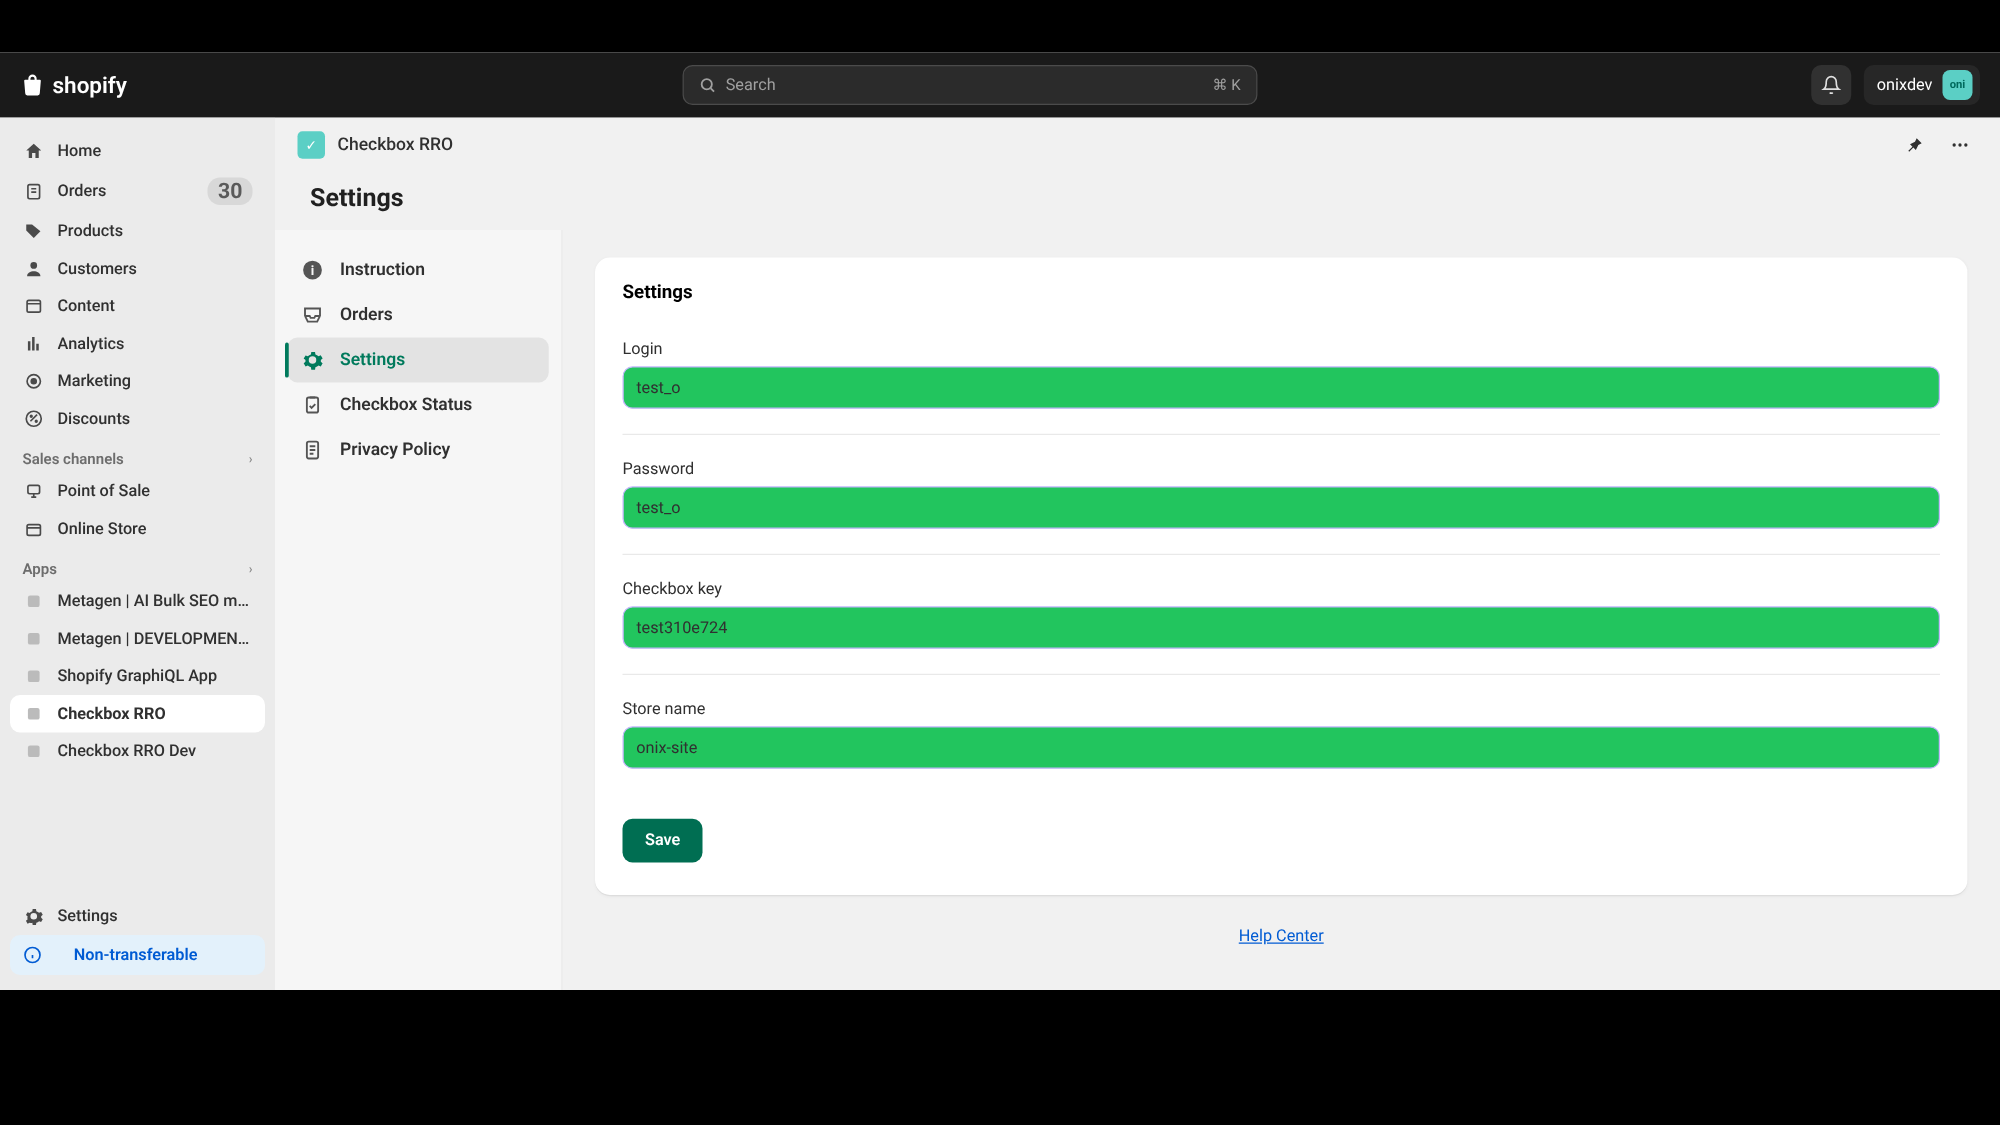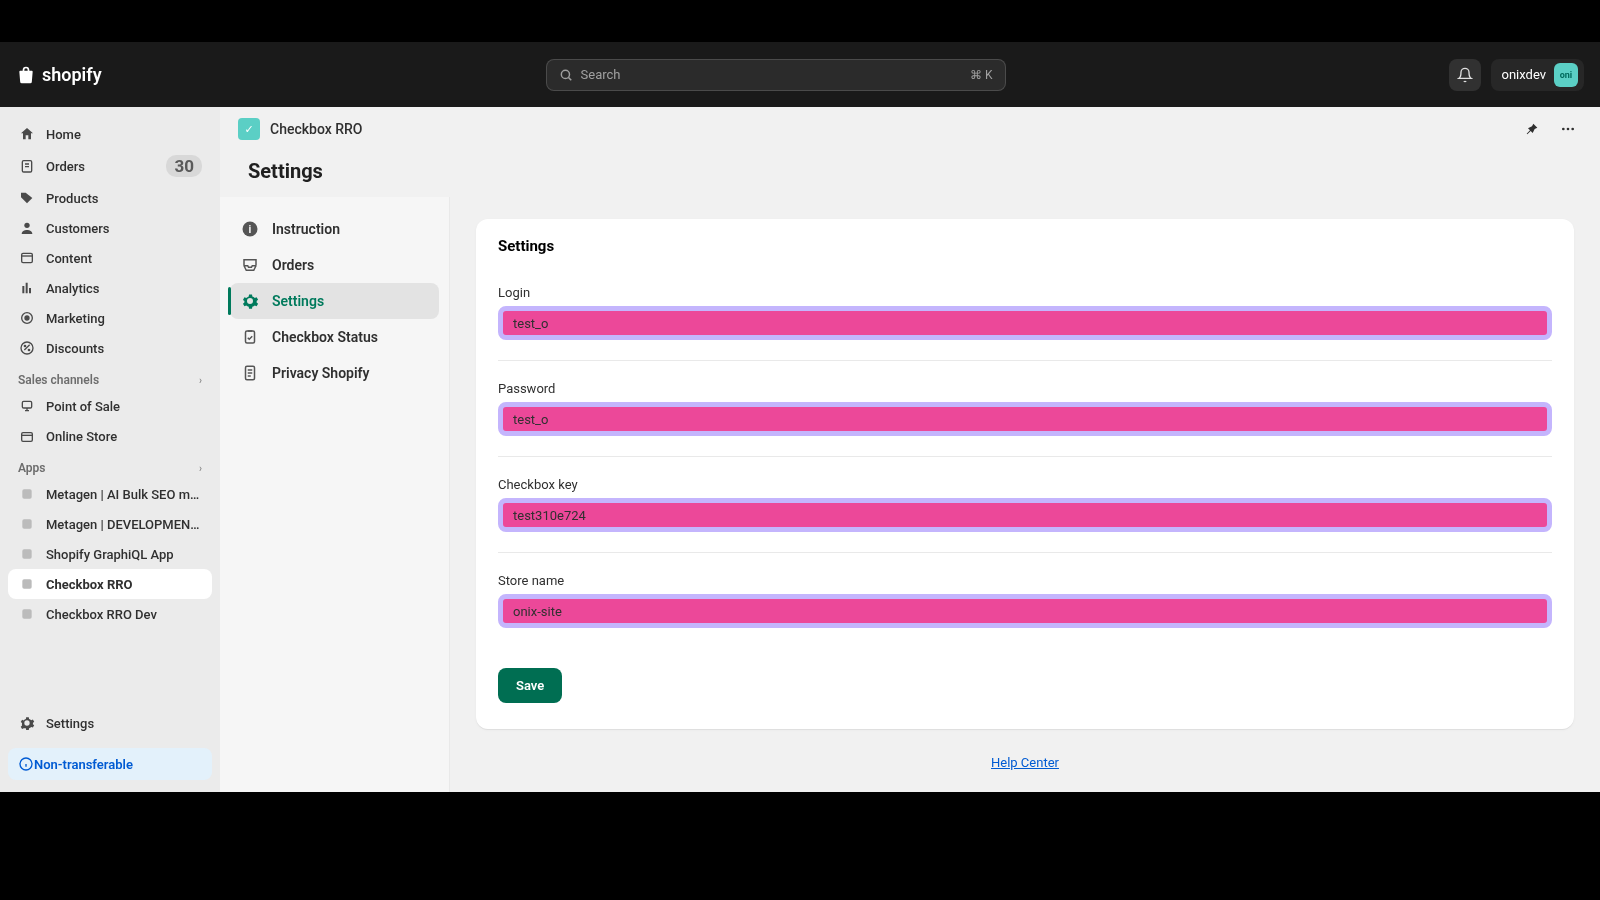--- a/index.html
+++ b/index.html
@@ -2,21 +2,21 @@
 <html><head>
 <meta charset="utf-8">
 <style>
 * { margin: 0; padding: 0; box-sizing: border-box; font-family: -apple-system, BlinkMacSystemFont, "Segoe UI", Roboto, sans-serif; }
 body { background: #000; width: 1600px; height: 900px; overflow: hidden; }
 .letterbox-top { height: 42px; background: #000; }
 .letterbox-bottom { height: 108px; background: #000; }
 .app { height: 750px; display: flex; flex-direction: column; background: #f1f1f1; }
 
 
-.topbar { height: 65px; background: #1a1a1a; display: flex; align-items: center; padding: 0 16px; gap: 28px; }
+.topbar { height: 52px; background: #1a1a1a; display: flex; align-items: center; padding: 0 16px; gap: 28px; }
 .logo { display: flex; align-items: center; gap: 6px; color: #fff; font-weight: 600; font-size: 18px; }
 .logo svg { width: 20px; height: 22px; fill: #fff; }
 .topbar-center { flex: 1; display: flex; justify-content: center; }
 .search { width: 460px; height: 32px; background: rgba(255,255,255,0.08); border: 1px solid rgba(255,255,255,0.15); border-radius: 8px; display: flex; align-items: center; padding: 0 12px; color: #a0a0a0; font-size: 13px; gap: 8px; }
 .search-kbd { margin-left: auto; font-size: 12px; color: #a0a0a0; }
 .topbar-right { display: flex; align-items: center; gap: 10px; }
 .notif { width: 32px; height: 32px; border-radius: 8px; background: rgba(255,255,255,0.1); display: flex; align-items: center; justify-content: center; color: #e0e0e0; }
 .user { display: flex; align-items: center; gap: 8px; color: #fff; font-size: 13px; padding: 4px 6px 4px 10px; border-radius: 8px; background: rgba(255,255,255,0.06); }
 .avatar { width: 24px; height: 24px; border-radius: 6px; background: #5bcfc5; color: #00695c; font-size: 9px; font-weight: 700; display: flex; align-items: center; justify-content: center; }
 
@@ -25,21 +25,21 @@
 
 
 .sidebar { width: 220px; background: #ebebeb; display: flex; flex-direction: column; padding: 12px 8px; font-size: 13px; color: #303030; }
 .nav-item { display: flex; align-items: center; gap: 10px; padding: 6px 10px; border-radius: 8px; cursor: pointer; font-weight: 550; }
 .nav-item.active { background: #fff; font-weight: 700; }
 .nav-item .icon { width: 18px; height: 18px; display: flex; align-items: center; justify-content: center; color: #4a4a4a; flex-shrink: 0; }
 .nav-item .label { flex: 1; white-space: nowrap; overflow: hidden; text-overflow: ellipsis; }
 .badge { background: rgba(0,0,0,0.08); border-radius: 10px; padding: 1px 8px; font-size: 17px; font-weight: 700; color: #5a5a5a; }
 .section-head { display: flex; align-items: center; justify-content: space-between; padding: 10px 10px 4px; font-size: 12px; color: #6d6d6d; font-weight: 600; }
 .spacer { flex: 1; }
-.non-trans { margin-top: 10px; background: #e3f1fb; border-radius: 8px; padding: 8px 10px; color: #005bd3; font-weight: 600; display: flex; align-items: center; gap: 0; font-size: 13px; }
+.non-trans { margin-top: 0; background: #e3f1fb; border-radius: 8px; padding: 8px 10px; color: #005bd3; font-weight: 600; display: flex; align-items: center; gap: 25px; font-size: 13px; }
 
 
 .content { flex: 1; display: flex; flex-direction: column; overflow: hidden; }
 .app-header { height: 44px; display: flex; align-items: center; padding: 0 18px; gap: 10px; background: #f1f1f1; }
 .app-icon { width: 22px; height: 22px; border-radius: 4px; background: #5bcfc5; display: flex; align-items: center; justify-content: center; font-size: 11px; color: #fff; }
 .app-name { font-size: 14px; font-weight: 550; color: #303030; }
 .app-header-actions { margin-left: auto; display: flex; gap: 8px; color: #303030; }
 .app-header-actions .ico { width: 28px; height: 28px; display:flex; align-items:center; justify-content:center; cursor:pointer; border-radius:6px; }
 
 .page-title { font-size: 20px; font-weight: 700; padding: 8px 28px 14px; color: #202020; }
@@ -52,21 +52,21 @@
 .snav-item.active::before { content:""; position:absolute; left:-2px; top:4px; bottom:4px; width:3px; background:#007a5c; border-radius:2px; }
 .snav-item.active .sicon { color: #007a5c; }
 
 .main-panel { flex: 1; padding: 22px 26px; overflow-y: auto; }
 .card { background: #fff; border-radius: 12px; box-shadow: 0 1px 0 rgba(0,0,0,0.05), 0 1px 3px rgba(0,0,0,0.04); }
 .card-pad { padding: 18px 22px 26px; }
 .card-title { font-size: 15px; font-weight: 700; margin-bottom: 10px; }
 .form-group { padding: 20px 0; border-bottom: 1px solid #e9e9e9; }
 .form-group:last-of-type { border-bottom: none; }
 .form-label { font-size: 13px; color: #303030; margin-bottom: 6px; display: block; }
-.form-input { width: 100%; height: 34px; border: 5px solid #c4b5fd; border-radius: 8px; padding: 0 10px; font-size: 13px; color: #303030; background: #ec4899; }
+.form-input { width: 100%; height: 34px; border: 1px solid #c4b5fd; border-radius: 8px; padding: 0 10px; font-size: 13px; color: #303030; background: #22c55e; }
 .save-btn { margin-top: 20px; background: #006e52; color: #fff; border: none; border-radius: 8px; padding: 10px 18px; font-size: 13px; font-weight: 600; cursor: pointer; }
 .helpcenter { text-align: center; margin-top: 26px; font-size: 13px; }
 .helpcenter a { color: #005bd3; text-decoration: underline; }
 
 .chev { font-size: 10px; color: #8a8a8a; }
 svg { display: block; }
 </style>
 </head>
 <body>
 
@@ -326,21 +326,21 @@
               </span>
             <span>Checkbox Status</span>
           </div>
           <div class="snav-item">
             <span class="sicon">
                 <svg width="18" height="18" viewBox="0 0 24 24" fill="none" stroke="currentColor" stroke-width="2">
                   <rect x="6" y="3" width="12" height="18" rx="2"></rect>
                   <path d="M9 8h6M9 12h6M9 16h4"></path>
                 </svg>
               </span>
-            <span>Privacy Shopify</span>
+            <span>Privacy Policy</span>
           </div>
         </div>
 
         <div class="main-panel">
           <div class="card">
             <div class="card-pad">
               <div class="card-title">Settings</div>
 
               <div class="form-group">
                 <label class="form-label">Login</label>

